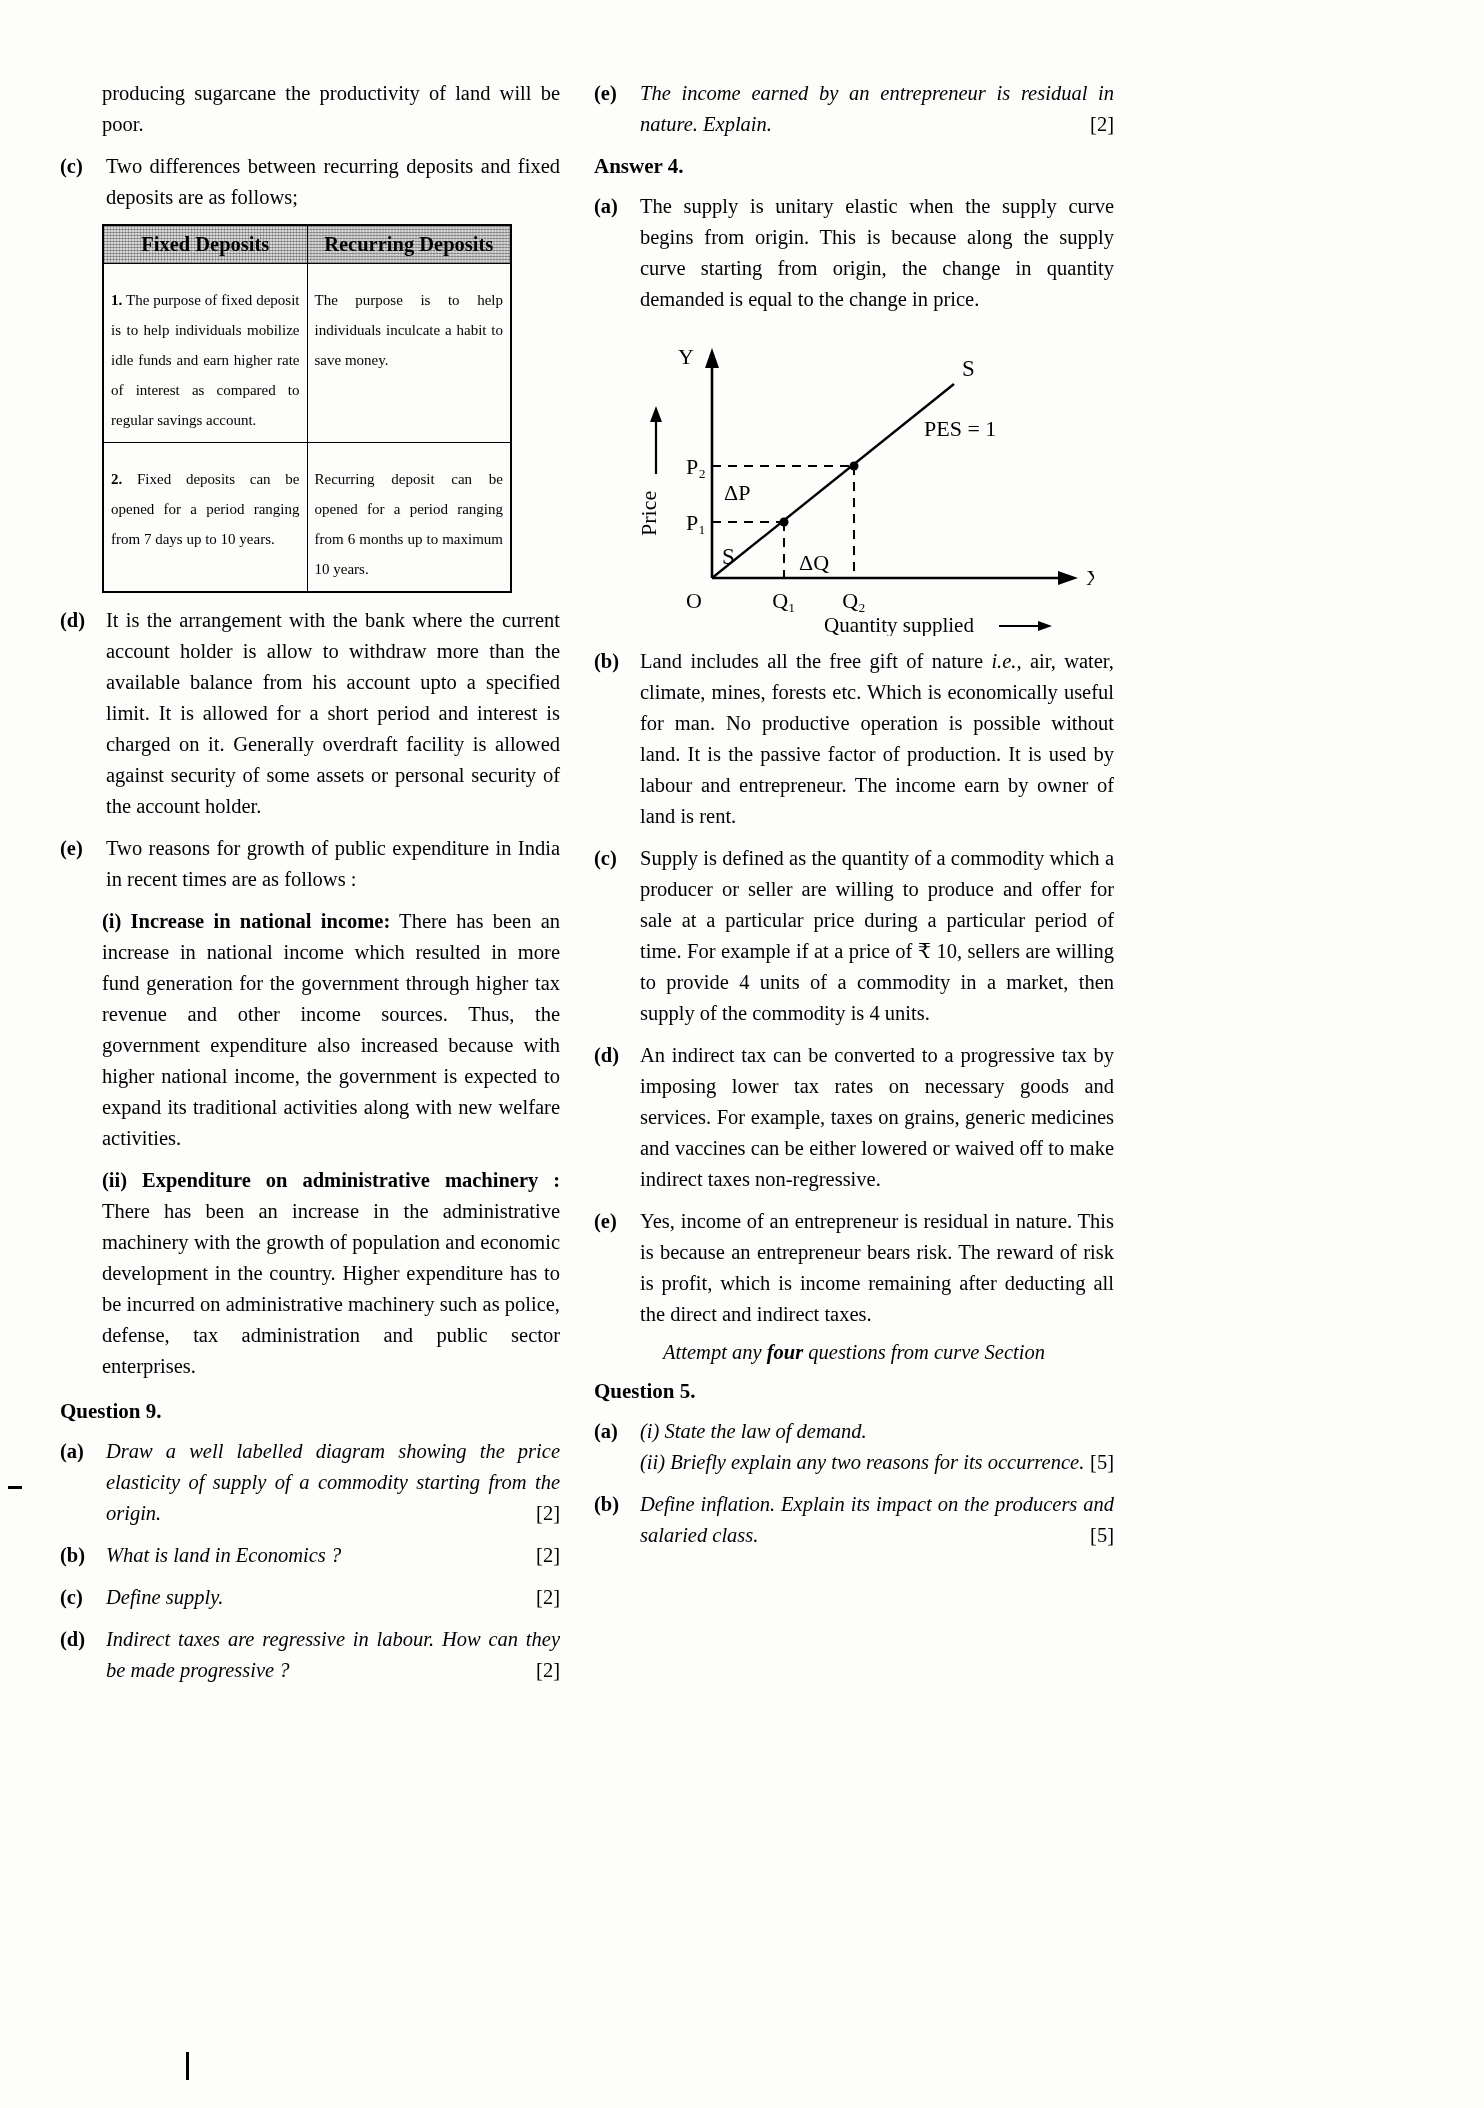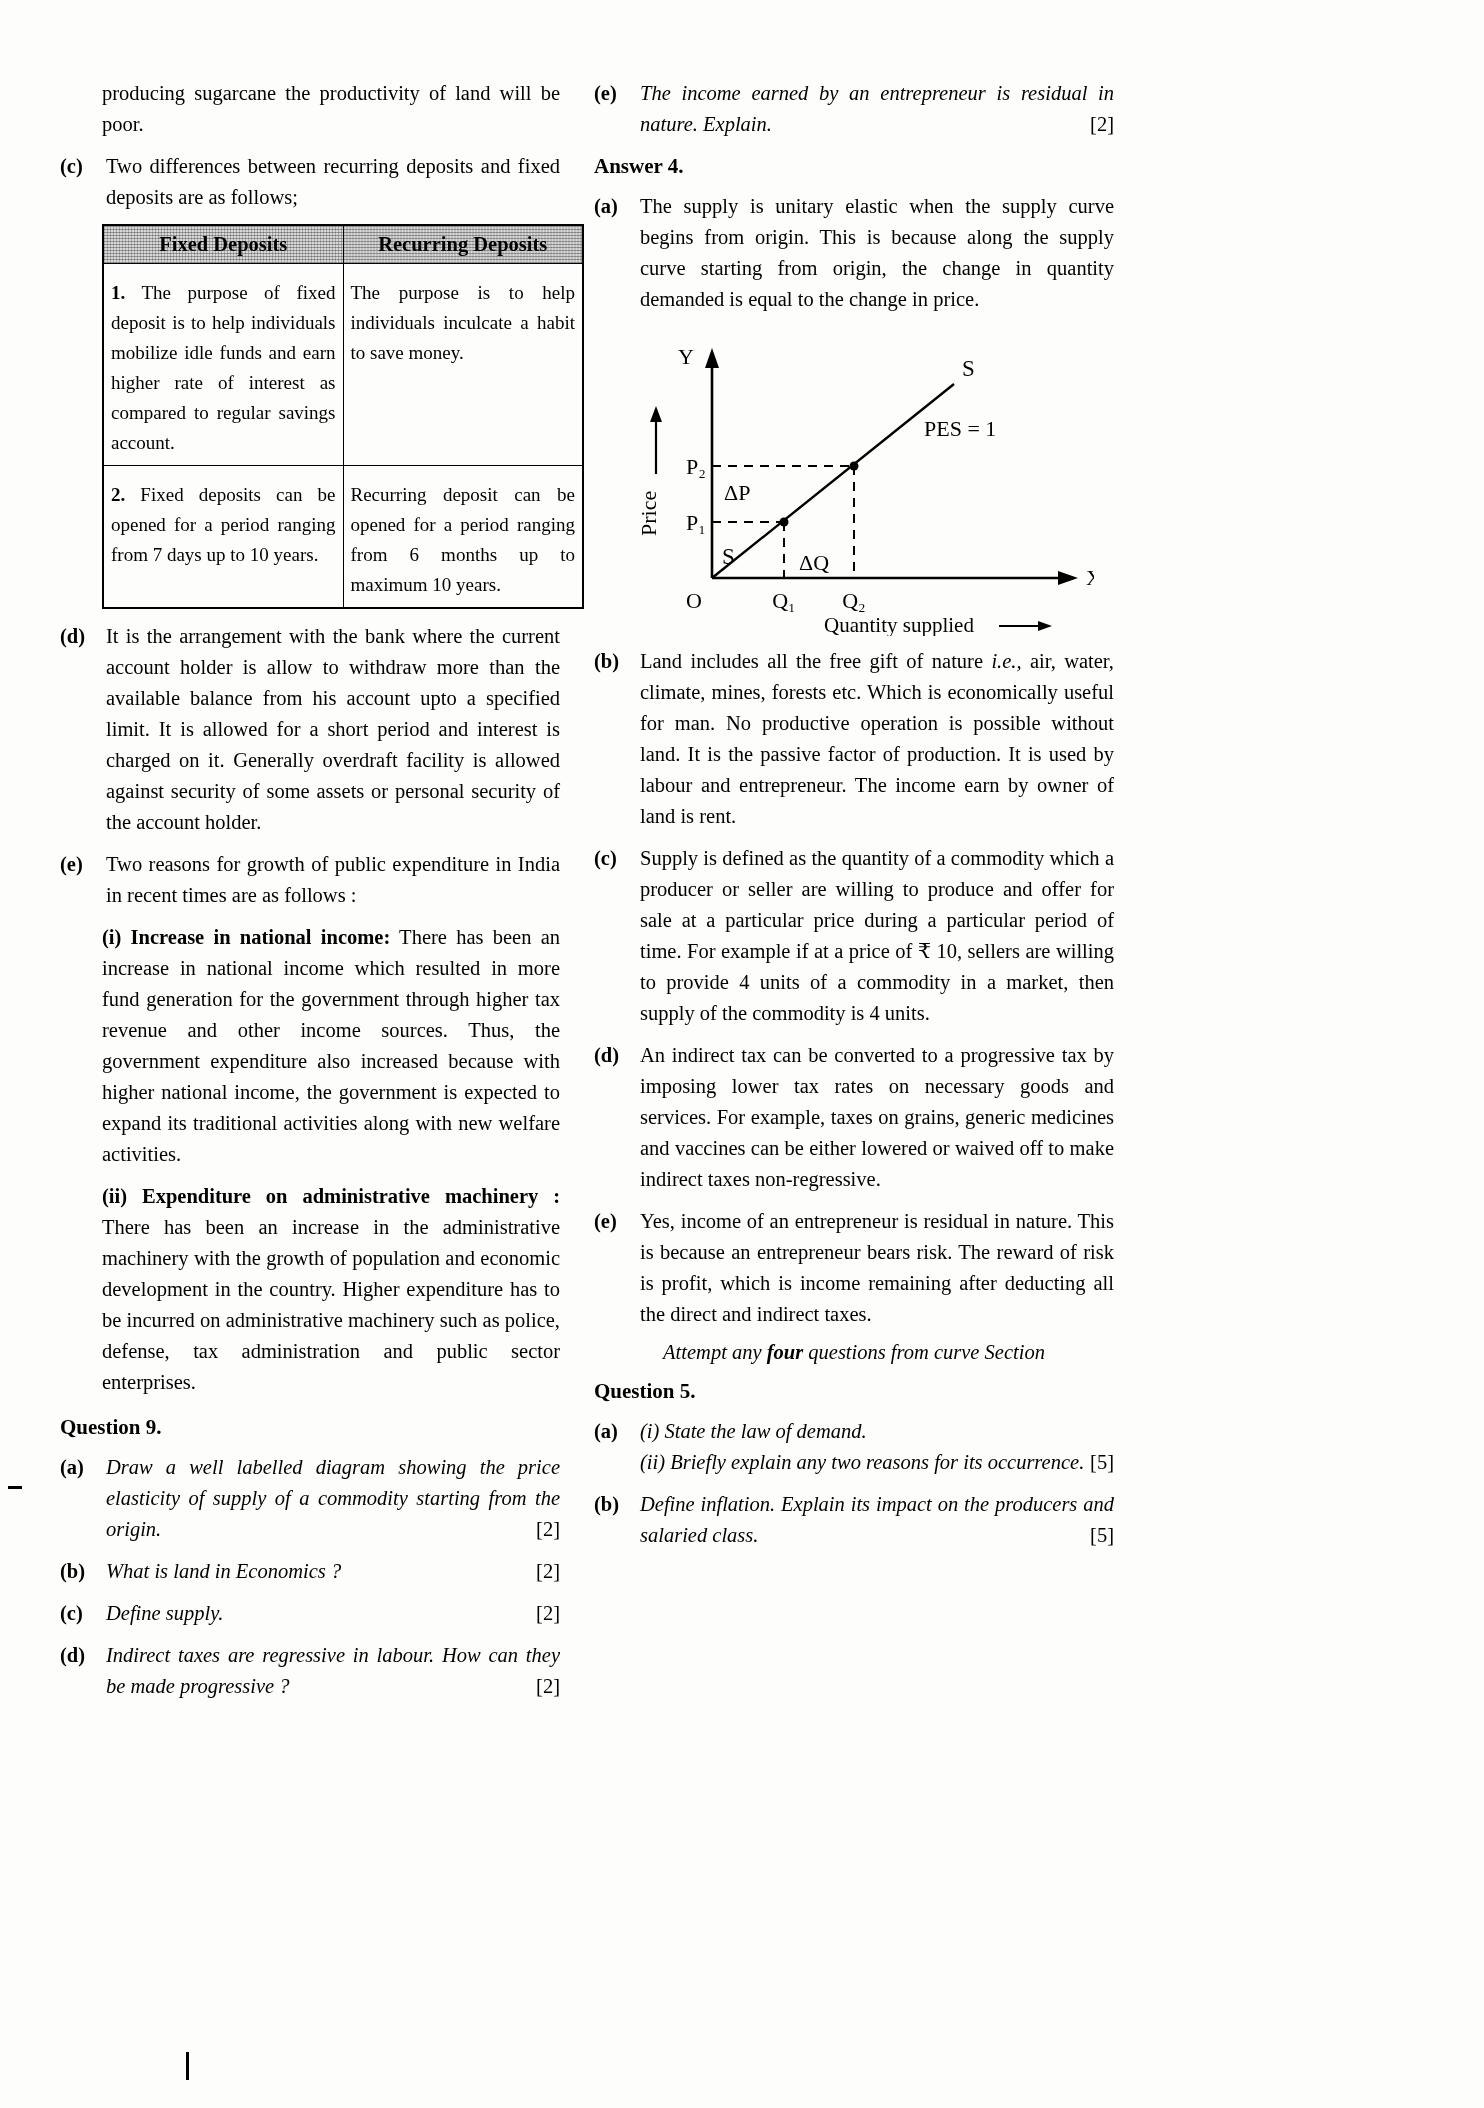--- a/index.html
+++ b/index.html
@@ -57,30 +57,30 @@
   .centersub{
     text-align:center;font-style:italic;font-size:20.5px;margin:0 0 12px 0;
   }
 
   
   .col.right .body,.col.right p{font-size:20.5px;}
 
   
   table.diff{
     border-collapse:collapse;
-    width:482px;
+    width:410px;
     margin:6px 0 12px 42px;
     table-layout:fixed;
     border:2.5px solid #000;
   }
   table.diff td,table.diff th{
     border:1.5px solid #000;
     vertical-align:top;
-    padding:14px 7px 7px 7px;
-    font-size:19px;
+    padding:21px 7px 7px 7px;
+    font-size:15px;
     line-height:30px;
     text-align:justify;
   }
   table.diff th{
     text-align:center;
     font-weight:bold;
     font-size:20.5px;
     line-height:28px;
     padding:4px 4px 5px 4px;
     background-color:#d8d8d8;

